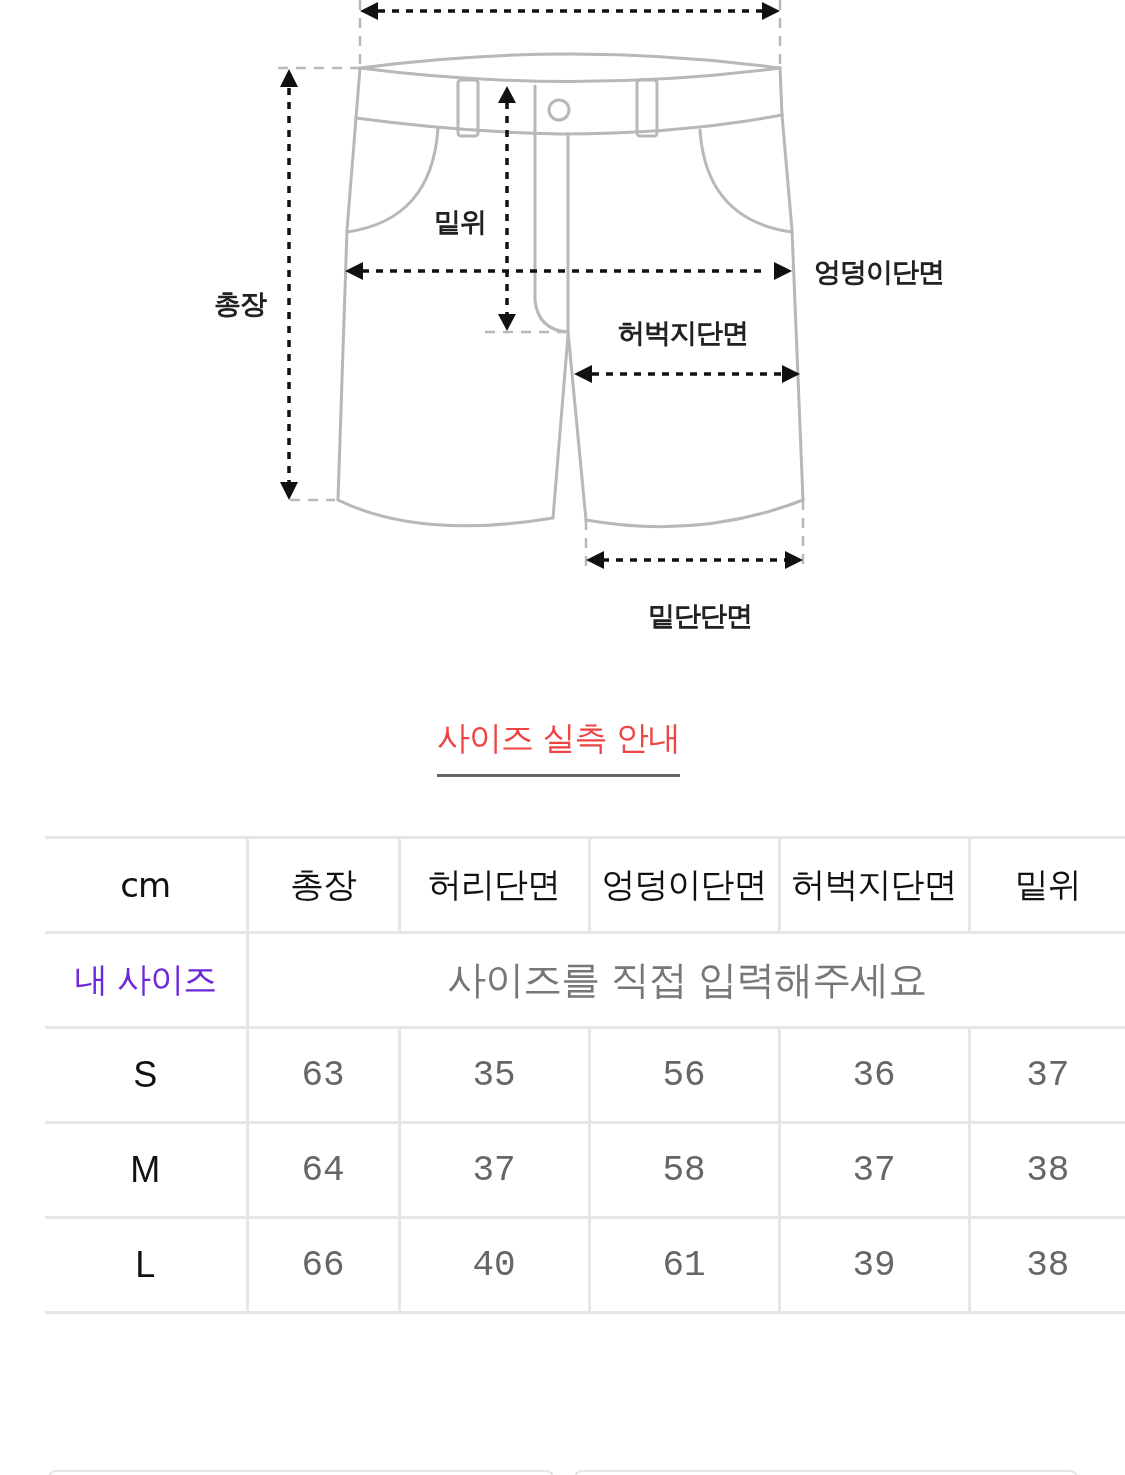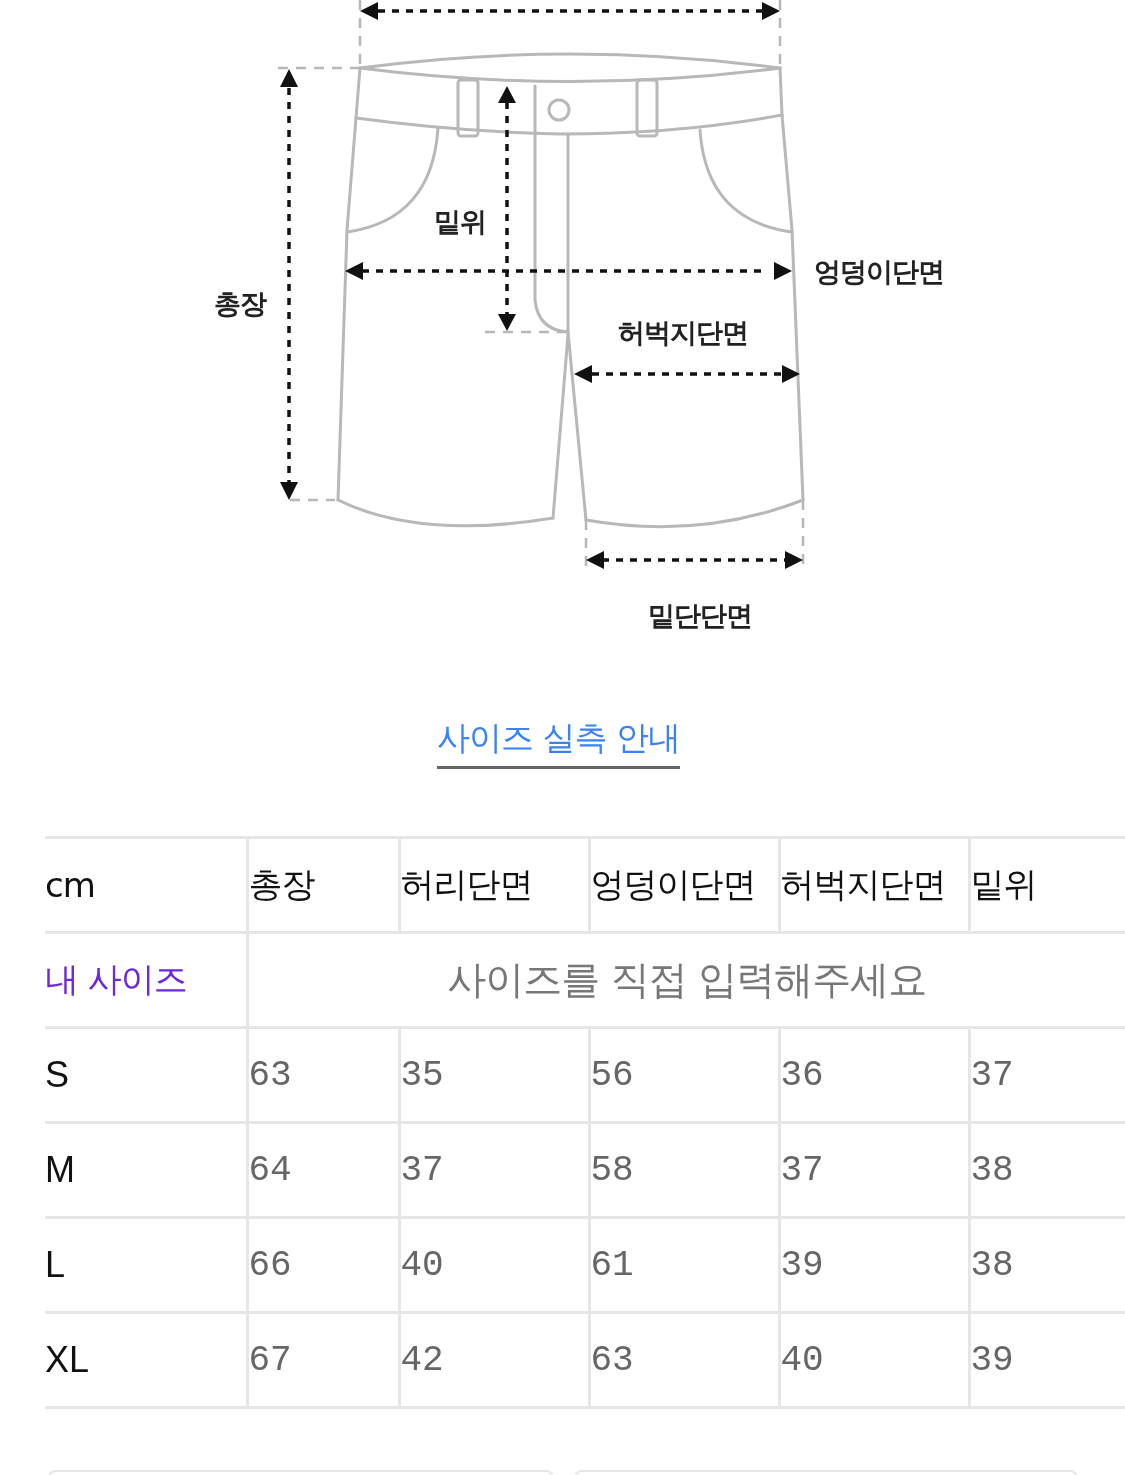--- a/index.html
+++ b/index.html
@@ -35,41 +35,42 @@
       position: absolute;
       top: 718px;
       left: 0; width: 1125px;
       display: flex;
       justify-content: center;
       gap: 22px;
     }
     .links a {
       font-family: "DejaVu Sans", sans-serif;
       font-size: 33px;
-      color: #3b82f6;
+      color: #ef4444;
       text-decoration: none;
       border-bottom: 3px solid #666;
-      padding-bottom: 8px;
+      padding-bottom: 16px;
       line-height: 40px;
       letter-spacing: -1px;
       cursor: pointer;
     }
     .links a:first-child { margin-left: -8px; }
 
     
     .size-table {
       position: absolute;
       left: 45px;
       top: 836px;
       width: 1080px;
       border-collapse: collapse;
       table-layout: fixed;
     }
     .size-table td {
       height: 95px;
+      text-align: center;
       vertical-align: middle;
       border-top: 3px solid #e6e6e6;
       border-bottom: 3px solid #e6e6e6;
       border-left: 3px solid #e6e6e6;
       font-size: 34px;
       font-family: "DejaVu Sans", sans-serif;
       letter-spacing: -1px;
     }
     .size-table td:first-child { border-left: none; }
     .size-table td.head { color: #111; }
@@ -237,26 +238,18 @@
         <td class="val">38</td>
       </tr>
       <tr>
         <td class="size-label">L</td>
         <td class="val">66</td>
         <td class="val">40</td>
         <td class="val">61</td>
         <td class="val">39</td>
         <td class="val">38</td>
       </tr>
-      <tr>
-        <td class="size-label">XL</td>
-        <td class="val">67</td>
-        <td class="val">42</td>
-        <td class="val">63</td>
-        <td class="val">40</td>
-        <td class="val">39</td>
-      </tr>
     </tbody>
   </table>
 
   <div class="bottom-btn" style="left:48px; width:506px;"></div>
   <div class="bottom-btn" style="left:574px; width:504px;"></div>
 </div>
 
 </body></html>

